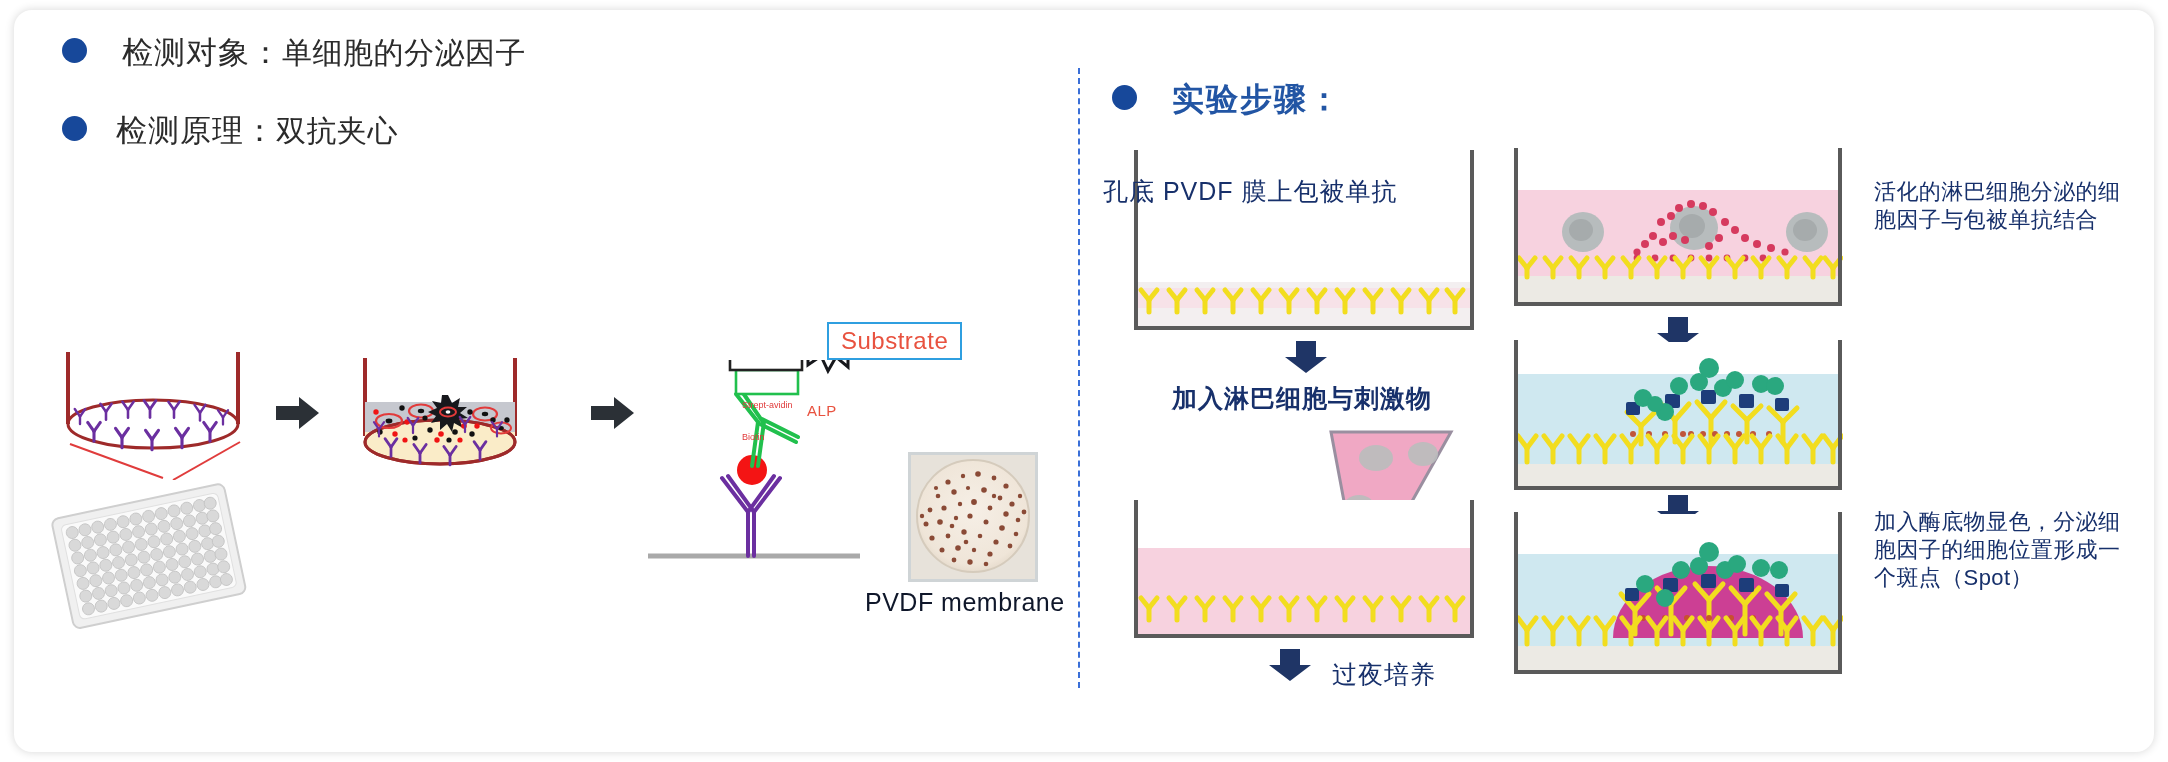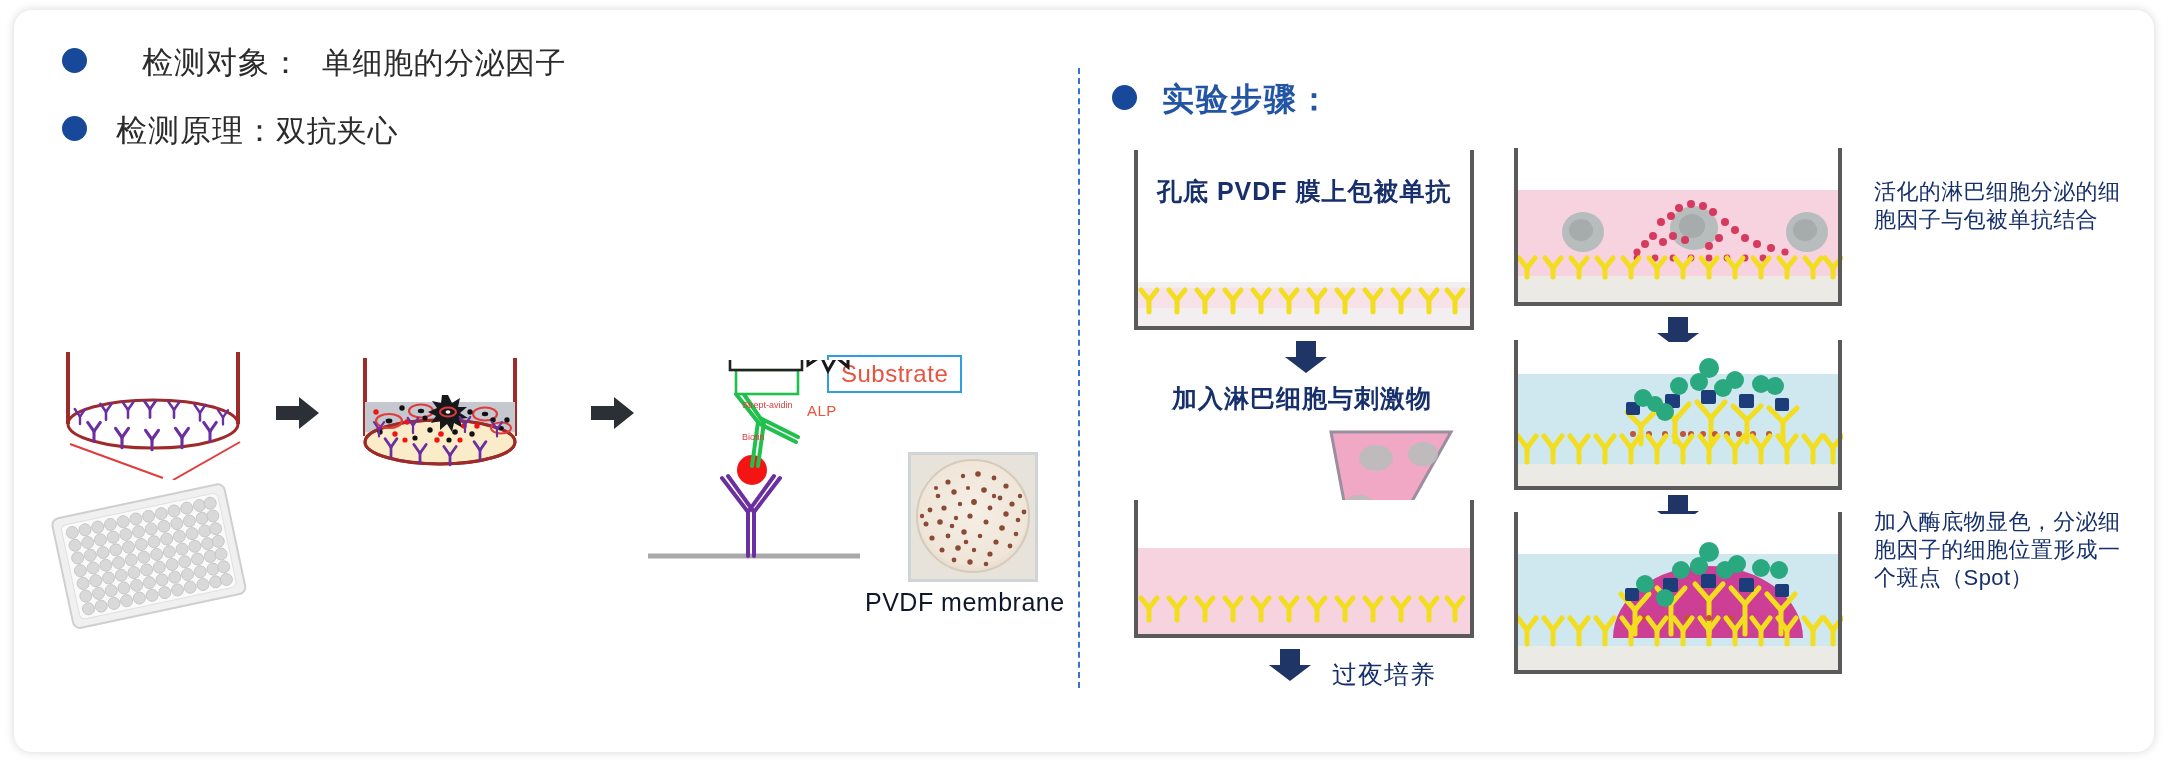--- a/index.html
+++ b/index.html
@@ -37,36 +37,36 @@
   .wellbox{position:absolute;}
   .panel-lbl{position:absolute;color:#17306b;font-size:25px;letter-spacing:1px;white-space:nowrap;}
   .side-note{position:absolute;color:#17306b;font-size:22px;line-height:28px;width:250px;letter-spacing:0.4px;}
 
   
   .navyarrow{position:absolute;width:44px;height:34px;}
 
   
   .substrate-box{
     position:absolute;border:2px solid #2f9fe0;background:#fff;
-    color:#e8523f;font-size:24px;padding:3px 12px;letter-spacing:0.5px;margin-top:33px;
+    color:#e8523f;font-size:24px;padding:3px 12px;letter-spacing:0.5px;
   }
   .pvdf-label{position:absolute;color:#0f172a;font-size:25px;letter-spacing:0.5px;}
   .tiny-red{position:absolute;color:#e03a3a;font-size:9px;line-height:10px;text-align:left;letter-spacing:0;}
   .alp-label{position:absolute;color:#e8523f;font-size:15px;letter-spacing:0.5px;margin-top:32px;}
 
   .microplate{position:absolute;}
   .wellphoto{position:absolute;}
 </style>
 </head>
 <body>
 
 <div id="canvas">
   <div class="card"></div>
 
-  <div class="bullet-row" style="left:62px;top:42px;gap:20px;">
+  <div class="bullet-row" style="left:62px;top:32px;">
     <span class="bullet-mark">
       <span class="bdot2"></span>
         <span class="bdot"></span>
     </span>
     <span class="b-strong" style="margin-left:26px;">检测对象：</span>
     <span class="b-normal">单细胞的分泌因子</span>
   </div>
 
   <div class="bullet-row" style="left:62px;top:110px;">
     <span class="bullet-mark">
@@ -479,21 +479,21 @@
     </g>
   </svg>
 
   <div class="vdivider"></div>
 
   <div class="rhead">
     <span class="bullet-mark">
       <span class="bdot2"></span>
         <span class="bdot"></span>
     </span>
-    <span class="rtxt" style="margin-left:16px;">实验步骤：</span>
+    <span class="rtxt" style="margin-left:26px;">实验步骤：</span>
   </div>
 
   <svg style="position:absolute;left:1133px;top:150px;" width="342" height="180" viewBox="0 0 342 180">
     <rect x="2" y="2" width="338" height="176" fill="#ffffff"></rect>
     <rect x="2" y="132" width="338" height="46" fill="#f3eff0"></rect>
     <rect x="2" y="138" width="338" height="20" fill="#f7e2e8"></rect>
     <g stroke="#f2dd1f" stroke-width="5" fill="none" stroke-linecap="round">
       <g transform="translate(16,140)">
           <path d="M0,22 L0,10"></path>
           <path d="M0,10 L-8,0"></path>
@@ -550,21 +550,21 @@
           <path d="M0,10 L8,0"></path>
         </g>
       <g transform="translate(322,140)">
           <path d="M0,22 L0,10"></path>
           <path d="M0,10 L-8,0"></path>
           <path d="M0,10 L8,0"></path>
         </g>
     </g>
     <path d="M3,0 L3,178 L339,178 L339,0" fill="none" stroke="#5a5a5a" stroke-width="4"></path>
   </svg>
-  <div class="panel-lbl" style="left:1157px;top:175px;font-weight:bold;">孔底 PVDF 膜上包被单抗</div>
+  <div class="panel-lbl" style="left:1103px;top:175px;">孔底 PVDF 膜上包被单抗</div>
 
   <svg class="navyarrow" style="left:1284px;top:340px;" viewBox="0 0 44 34">
     <path d="M12,1 L32,1 L32,17 L43,17 L22,33 L1,17 L12,17 Z" fill="#1f3566"></path>
   </svg>
 
   <div class="panel-lbl" style="left:1172px;top:382px;font-weight:bold;">加入淋巴细胞与刺激物</div>
 
   <svg style="position:absolute;left:1133px;top:430px;" width="342" height="210" viewBox="0 0 342 210">
 
     <g>

